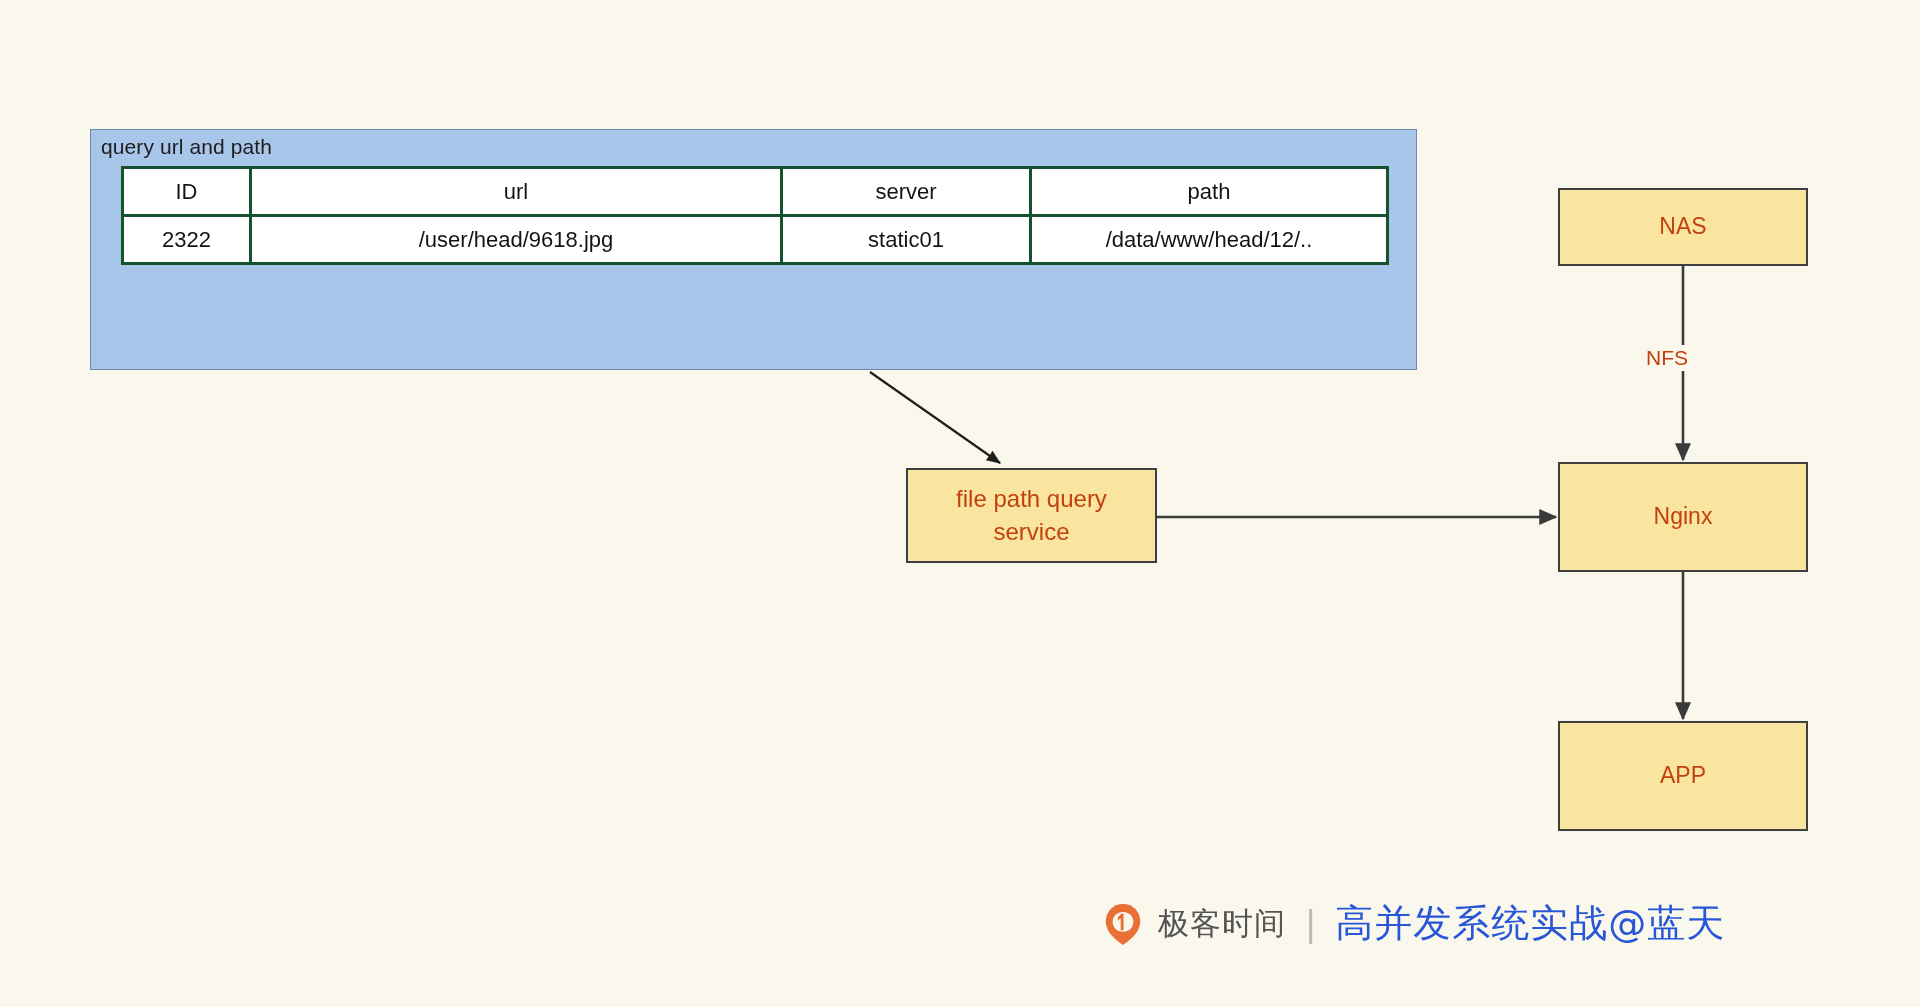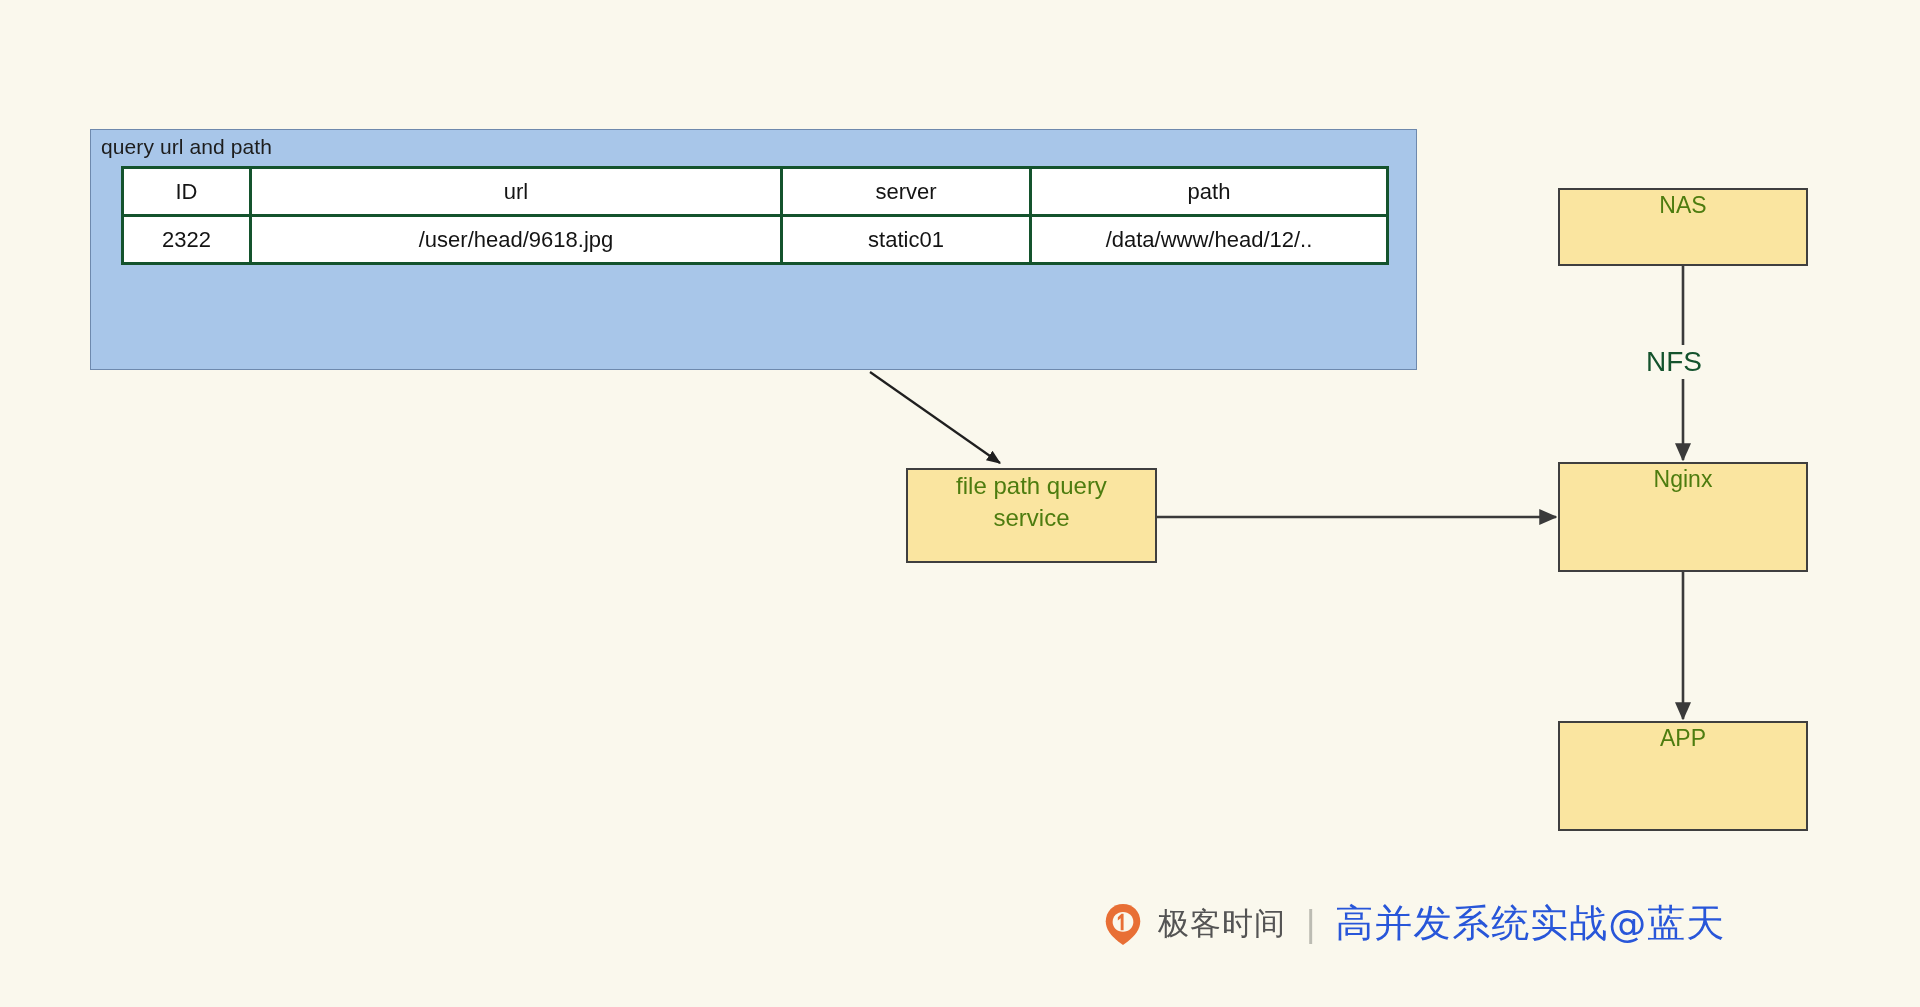--- a/index.html
+++ b/index.html
@@ -71,24 +71,24 @@
     white-space: nowrap;
     overflow: hidden;
   }
   
   .box {
     position: absolute;
     background: #fae5a0;
     border: 2px solid #3f3f3f;
     box-sizing: border-box;
     display: flex;
-    align-items: flex-start;
+    align-items: center;
     justify-content: center;
     text-align: center;
-    color: #4d7c0f;
+    color: #c2410c;
     font-size: 23px;
     line-height: 1.35;
   }
   .box.svc {
     left: 906px;
     top: 468px;
     width: 251px;
     height: 95px;
     font-size: 24px;
   }
@@ -105,22 +105,22 @@
     height: 110px;
   }
   .box.app {
     left: 1558px;
     top: 721px;
     width: 250px;
     height: 110px;
   }
   .edge-label {
     position: absolute;
-    font-size: 28px;
-    color: #14532d;
+    font-size: 21px;
+    color: #c2410c;
     background: #faf8ed;
     padding: 1px 6px;
     white-space: nowrap;
   }
   .edge-label.nfs { left: 1640px; top: 345px; }
   
   .watermark {
     position: absolute;
     left: 1100px;
     top: 898px;

